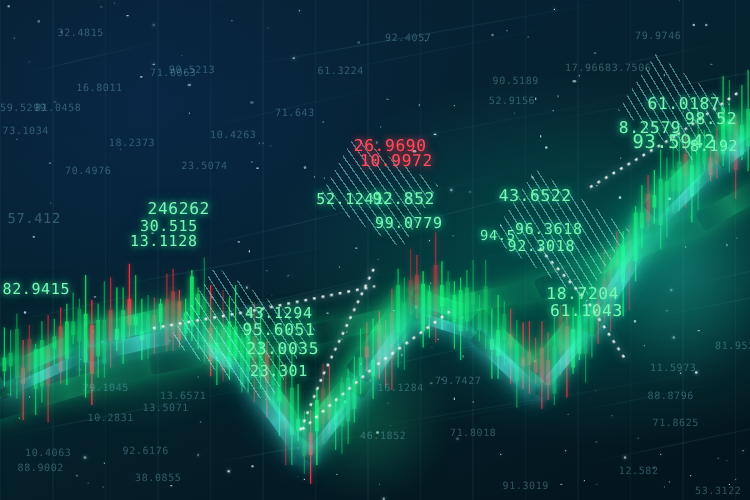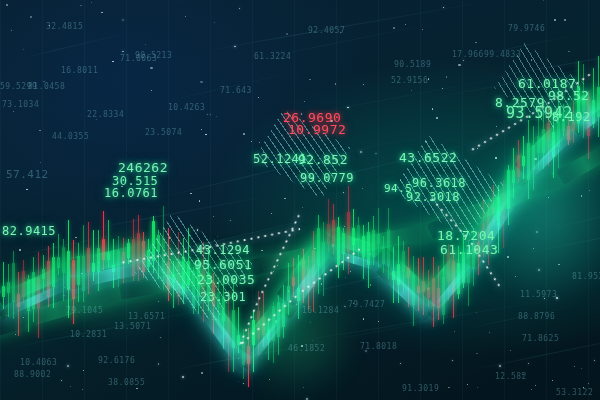--- a/index.html
+++ b/index.html
@@ -851,51 +851,51 @@
       <div class="num glowg" style="left: 495px; top: 95px; font-size: 13px;">8.2579</div>
       <div class="num glowg" style="left: 552px; top: 110px; font-size: 12px;">8.192</div>
       <div class="num glowr" style="left: 283px; top: 110px; font-size: 13px;">26.9690</div>
       <div class="num glowr" style="left: 288px; top: 122px; font-size: 13px;">10.9972</div>
       <div class="num glowg" style="left: 253px; top: 152px; font-size: 12px;">52.1241</div>
       <div class="num glowg" style="left: 298px; top: 152px; font-size: 13px;">92.852</div>
       <div class="num glowg" style="left: 300px; top: 171px; font-size: 12px;">99.0779</div>
       <div class="num glowg" style="left: 399px; top: 150px; font-size: 13px;">43.6522</div>
       <div class="num glowg" style="left: 118px; top: 160px; font-size: 13px;">246262</div>
       <div class="num glowg" style="left: 112px; top: 174px; font-size: 12px;">30.515</div>
-      <div class="num glowg" style="left: 104px; top: 186px; font-size: 12px;">16.0761</div>
+      <div class="num glowg" style="left: 104px; top: 186px; font-size: 12px;">13.1128</div>
       <div class="num glowg" style="left: 2px; top: 224px; font-size: 12px;">82.9415</div>
       <div class="num glowg" style="left: 194px; top: 257px; font-size: 13px;">95.6051</div>
       <div class="num glowg" style="left: 197px; top: 272px; font-size: 13px;">23.0035</div>
       <div class="num glowg" style="left: 200px; top: 290px; font-size: 12px;">23.301</div>
       <div class="num glowg" style="left: 196px; top: 243px; font-size: 12px;">43.1294</div>
       <div class="num glowg" style="left: 437px; top: 228px; font-size: 13px;">18.7204</div>
       <div class="num glowg" style="left: 440px; top: 242px; font-size: 13px;">61.1043</div>
       <div class="num glowg" style="left: 412px; top: 176px; font-size: 12px;">96.3618</div>
       <div class="num glowg" style="left: 406px; top: 190px; font-size: 12px;">92.3018</div>
       <div class="num glowg" style="left: 384px; top: 182px; font-size: 11px;">94.5</div>
       <div class="num faint" style="left: 6px; top: 168px; font-size: 11px;">57.412</div>
       <div class="num faint" style="left: 46px; top: 22px; font-size: 8px;">32.4815</div>
       <div class="num faint" style="left: 120px; top: 54px; font-size: 8px;">71.0063</div>
       <div class="num faint" style="left: 308px; top: 26px; font-size: 8px;">92.4057</div>
       <div class="num faint" style="left: 508px; top: 24px; font-size: 8px;">79.9746</div>
       <div class="num faint" style="left: 254px; top: 52px; font-size: 8px;">61.3224</div>
       <div class="num faint" style="left: 135px; top: 51px; font-size: 8px;">90.5213</div>
       <div class="num faint" style="left: 61px; top: 66px; font-size: 8px;">16.8011</div>
       <div class="num faint" style="left: 452px; top: 50px; font-size: 8px;">17.966</div>
-      <div class="num faint" style="left: 484px; top: 50px; font-size: 8px;">99.4833</div>
+      <div class="num faint" style="left: 484px; top: 50px; font-size: 8px;">83.7506</div>
       <div class="num faint" style="left: 0px; top: 82px; font-size: 8px;">59.5299</div>
       <div class="num faint" style="left: 28px; top: 82px; font-size: 8px;">81.0458</div>
       <div class="num faint" style="left: 220px; top: 86px; font-size: 8px;">71.643</div>
       <div class="num faint" style="left: 394px; top: 60px; font-size: 8px;">90.5189</div>
-      <div class="num faint" style="left: 87px; top: 110px; font-size: 8px;">22.8334</div>
+      <div class="num faint" style="left: 87px; top: 110px; font-size: 8px;">18.2373</div>
       <div class="num faint" style="left: 2px; top: 100px; font-size: 8px;">73.1034</div>
       <div class="num faint" style="left: 168px; top: 103px; font-size: 8px;">10.4263</div>
       <div class="num faint" style="left: 391px; top: 76px; font-size: 8px;">52.9156</div>
       <div class="num faint" style="left: 145px; top: 128px; font-size: 8px;">23.5074</div>
-      <div class="num faint" style="left: 52px; top: 132px; font-size: 8px;">44.0355</div>
+      <div class="num faint" style="left: 52px; top: 132px; font-size: 8px;">70.4976</div>
       <div class="num faint" style="left: 66px; top: 306px; font-size: 8px;">79.1045</div>
       <div class="num faint" style="left: 128px; top: 312px; font-size: 8px;">13.6571</div>
       <div class="num faint" style="left: 70px; top: 330px; font-size: 8px;">10.2831</div>
       <div class="num faint" style="left: 302px; top: 306px; font-size: 8px;">16.1284</div>
       <div class="num faint" style="left: 520px; top: 290px; font-size: 8px;">11.5973</div>
       <div class="num faint" style="left: 518px; top: 312px; font-size: 8px;">88.8796</div>
       <div class="num faint" style="left: 522px; top: 334px; font-size: 8px;">71.8625</div>
       <div class="num faint" style="left: 348px; top: 300px; font-size: 8px;">79.7427</div>
       <div class="num faint" style="left: 114px; top: 322px; font-size: 8px;">13.5071</div>
       <div class="num faint" style="left: 360px; top: 342px; font-size: 8px;">71.8018</div>

